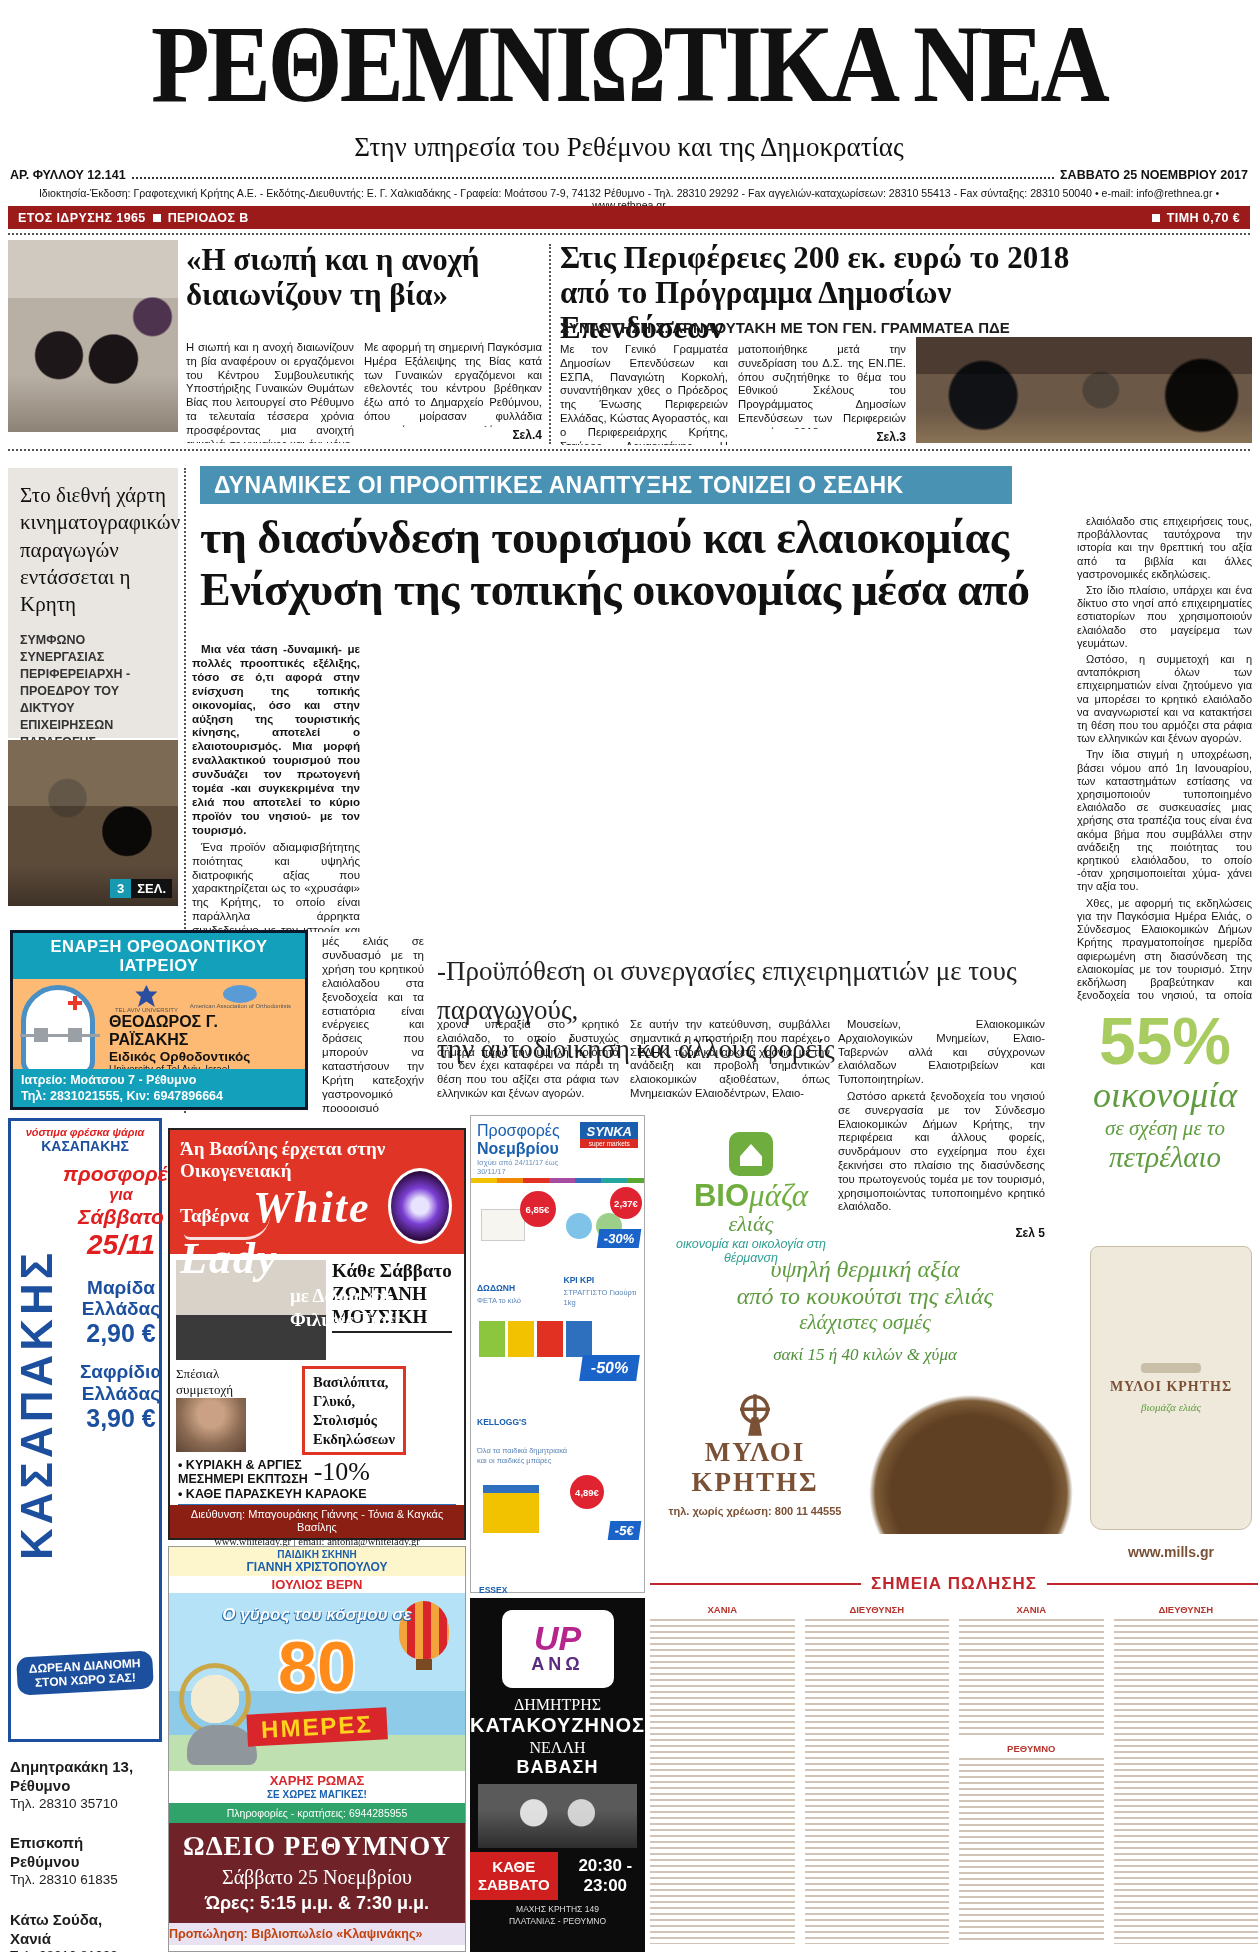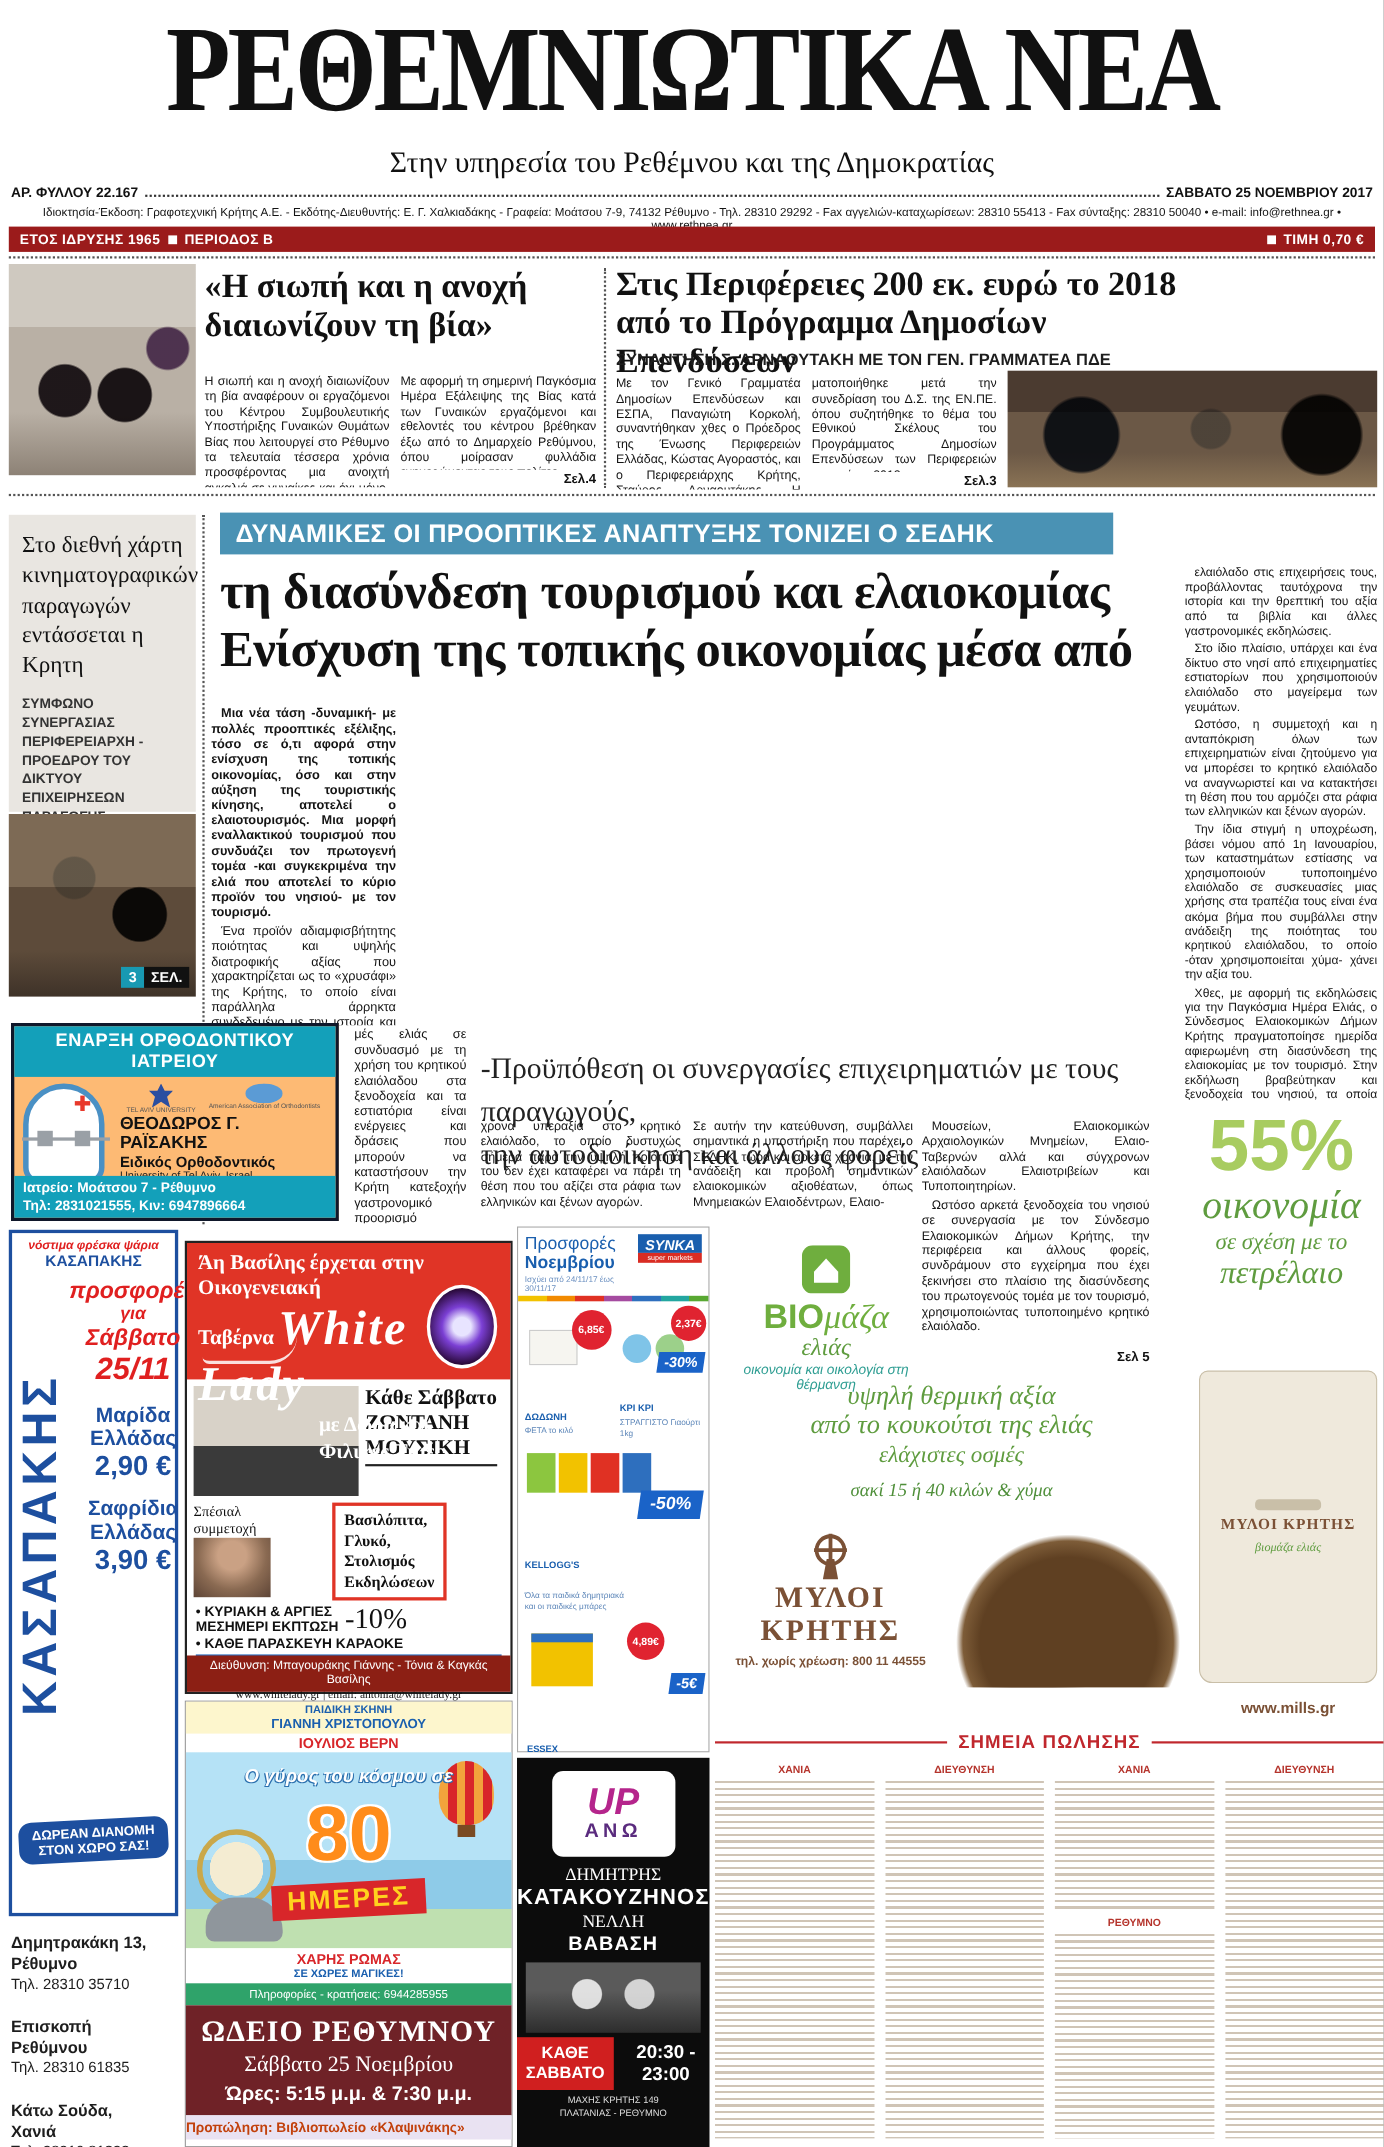--- a/index.html
+++ b/index.html
@@ -175,21 +175,21 @@
   .pos-noise{flex:1;background:repeating-linear-gradient(180deg,#a08a6d 0 2px,transparent 2px 6px);opacity:.5;}
 </style>
 </head>
 <body>
 
 <div class="page">
 
   <div class="abs mast-title serif">ΡΕΘΕΜΝΙΩΤΙΚΑ ΝΕΑ</div>
   <div class="abs mast-tagline serif">Στην υπηρεσία του Ρεθέμνου και της Δημοκρατίας</div>
   <div class="abs issue-row">
-    <span>ΑΡ. ΦΥΛΛΟΥ 22.167</span>
+    <span>ΑΡ. ΦΥΛΛΟΥ 12.141</span>
     <span class="leader"></span>
     <span>ΣΑΒΒΑΤΟ 25 ΝΟΕΜΒΡΙΟΥ 2017</span>
   </div>
   <div class="abs info-line">Ιδιοκτησία-Έκδοση: Γραφοτεχνική Κρήτης Α.Ε. - Εκδότης-Διευθυντής: Ε. Γ. Χαλκιαδάκης - Γραφεία: Μοάτσου 7-9, 74132 Ρέθυμνο - Τηλ. 28310 29292 - Fax αγγελιών-καταχωρίσεων: 28310 55413 - Fax σύνταξης: 28310 50040 • e-mail: info@rethnea.gr • www.rethnea.gr</div>
   <div class="abs red-bar">
     <span class="grp">
       <span>ΕΤΟΣ ΙΔΡΥΣΗΣ 1965</span>
       <span class="sq"></span>
       <span>ΠΕΡΙΟΔΟΣ Β</span>
     </span>

